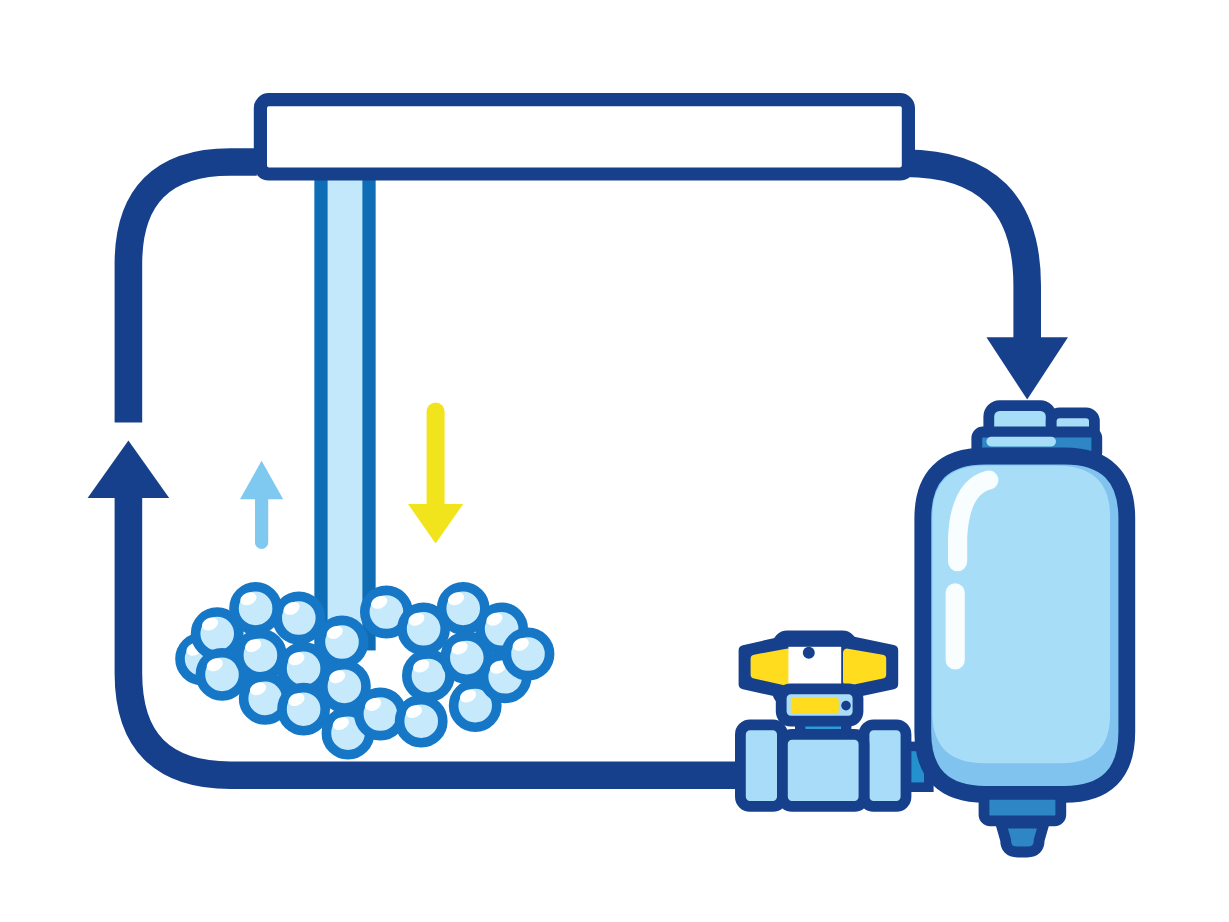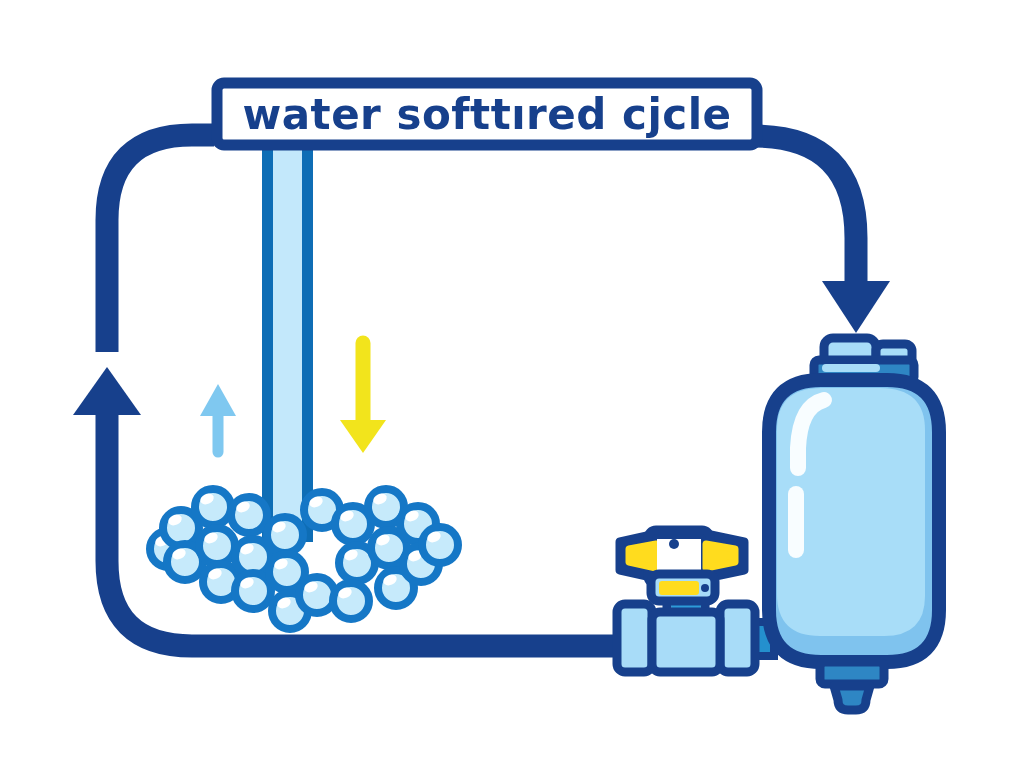--- a/index.html
+++ b/index.html
@@ -138,14 +138,13 @@
     </g>
 
     <g>
       <rect class="spigot" x="820" y="662" width="64" height="22" rx="5"></rect>
       <path class="spigot" d="M 834 686 L 870 686 L 866 700 Q 866 710 856 710 L 848 710 Q 838 710 838 700 Z"></path>
     </g>
 
     <rect class="titlebox" x="217" y="83" width="540" height="62" rx="7"></rect>
   </svg>
 
-  <div class="title-label">water softtıred cjcle</div>
 </div>
 
 </body></html>

